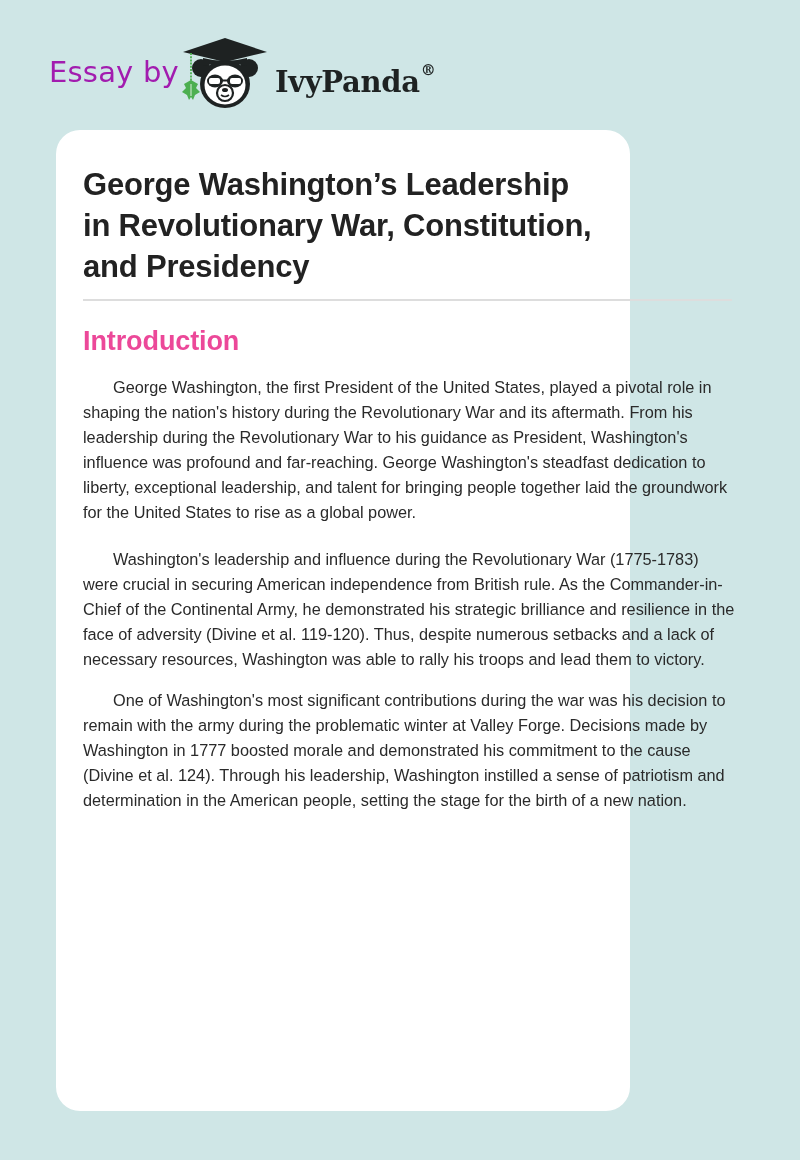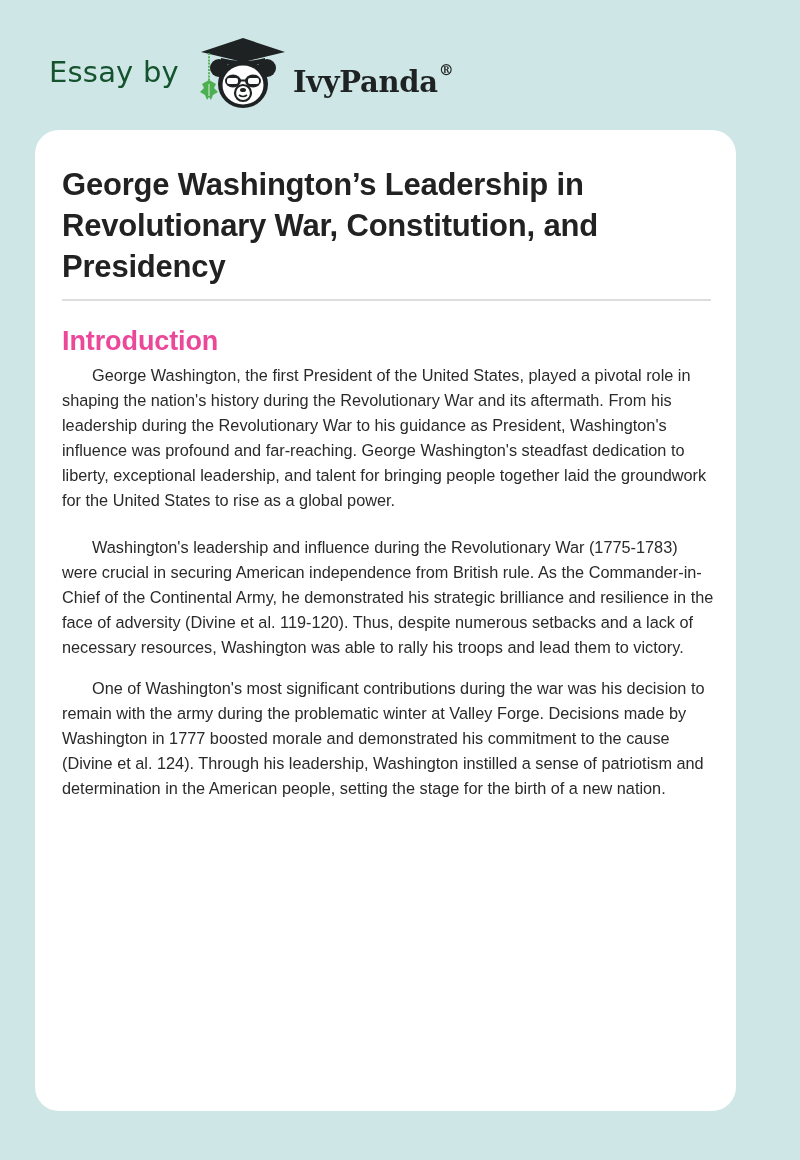--- a/index.html
+++ b/index.html
@@ -18,23 +18,22 @@
       position: absolute;
       left: 49px;
       top: 36px;
       height: 76px;
       display: flex;
       align-items: center;
     }
     .brand-prefix {
       font-family: "DejaVu Sans", sans-serif;
       font-size: 29px;
-      color: #14532d;
+      color: #a21caf;
       letter-spacing: 0.2px;
-      margin-right: 18px;
       margin-top: -4px;
     }
     .brand-logo {
       width: 92px;
       height: 76px;
       display: block;
     }
     .brand-name {
       font-family: "DejaVu Serif", serif;
       font-weight: bold;
@@ -46,23 +45,23 @@
     }
     .brand-name sup {
       font-size: 15px;
       vertical-align: top;
       position: relative;
       top: -4px;
       margin-left: 1px;
     }
     .card {
       position: absolute;
-      left: 35px;
+      left: 56px;
       top: 130px;
-      width: 701px;
+      width: 574px;
       height: 981px;
       background: #ffffff;
       border-radius: 24px;
       padding: 34px 26px 0 27px;
     }
     .title {
       font-size: 31px;
       font-weight: bold;
       line-height: 41px;
       color: #222222;
@@ -105,21 +104,21 @@
     }
     .h-intro { margin-top: 20px; }
     .h-impact { margin-top: 14px; }
     p.body {
       font-size: 16.3px;
       line-height: 25px;
       color: #2a2a2a;
       text-indent: 30px;
       width: 652px;
     }
-    .p-intro { margin-top: 2px; }
+    .p-intro { margin-top: 14px; }
     .p-impact1 { margin-top: 22px; }
     .p-impact2 { margin-top: 16px; }
   </style>
 </head>
 <body>
 
 <header class="brand">
   <span class="brand-prefix">Essay by</span>
   <svg class="brand-logo" viewBox="0 0 92 76" xmlns="http://www.w3.org/2000/svg">
 

